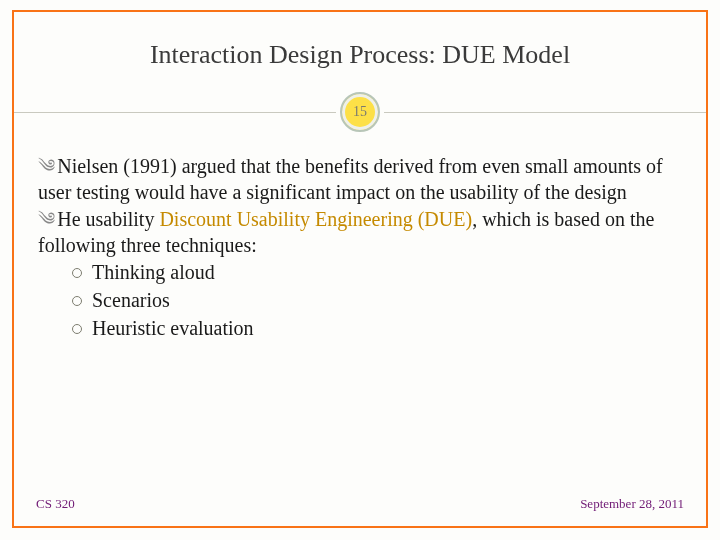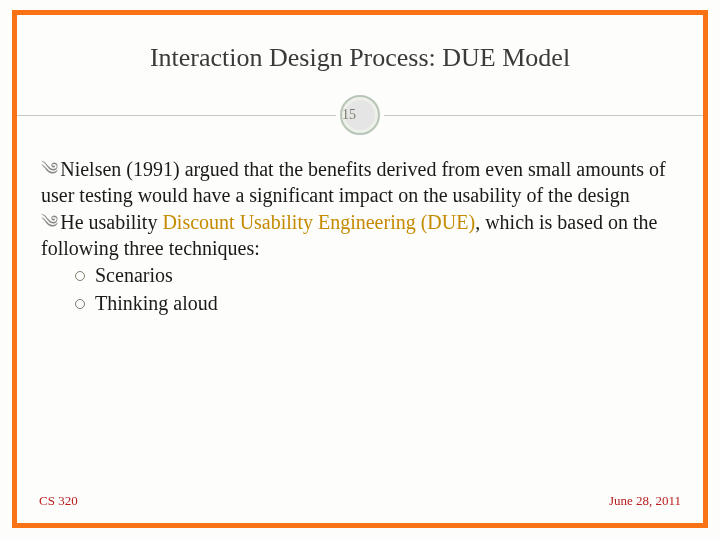--- a/index.html
+++ b/index.html
@@ -5,21 +5,21 @@
   * { box-sizing: border-box; margin: 0; padding: 0; }
   html, body { width: 720px; height: 540px; overflow: hidden; }
   body {
     font-family: Georgia, 'Times New Roman', serif;
     background: #fdfdfb;
     position: relative;
   }
   .frame {
     position: absolute;
     top: 10px; left: 12px; right: 12px; bottom: 12px;
-    border: 5px solid #f97316;
+    border: 2px solid #f97316;
     background: #fdfdfb;
   }
   .title {
     text-align: center;
     font-size: 26px;
     color: #3a3a3a;
     padding-top: 28px;
     font-weight: normal;
   }
   .divider-row {
@@ -38,24 +38,24 @@
   .pagenum {
     position: absolute;
     left: 50%; top: 50%;
     transform: translate(-50%, -50%);
     width: 40px; height: 40px;
     border-radius: 50%;
     border: 2.5px solid #b8c6b8;
     box-shadow: 0 0 0 3px #eef0ea inset;
     display: flex;
     align-items: center;
-    justify-content: flex-start;
+    justify-content: center;
     font-size: 14px;
     color: #7a7a70;
-    background: #e5e5e5;
+    background: #fde047;
   }
   .content {
     padding: 18px 24px 0 24px;
     font-size: 20px;
     line-height: 1.28;
     color: #1a1a1a;
   }
   .bullet {
     margin-bottom: 2px;
   }
@@ -78,21 +78,21 @@
     margin-right: 10px;
     vertical-align: 1px;
   }
   .accent { color: #c58a00; margin-top: 6px; }
   .footer {
     position: absolute;
     left: 22px; right: 22px; bottom: 14px;
     display: flex;
     justify-content: space-between;
     font-size: 13px;
-    color: #b91c1c;
+    color: #701a75;
   }
 </style>
 </head>
 <body>
 
 <div class="frame">
 
   <h1 class="title">Interaction Design Process: DUE Model</h1>
 
   <div class="divider-row">
@@ -107,26 +107,29 @@
 
     <div class="bullet">
       <span class="bulmark">༄</span><span>Nielsen (1991) </span><span>argued that the benefits derived from even small amounts of user testing would have a significant impact on the usability of the design</span>
     </div>
 
     <div class="bullet">
       <span class="bulmark">༄</span><span>He usability </span><span class="accent">Discount Usability Engineering (DUE)</span><span>, which is based on the following three techniques:</span>
     </div>
 
     <div class="sub">
+      <span class="submark"></span><span>Thinking aloud</span>
+    </div>
+    <div class="sub">
       <span class="submark"></span><span>Scenarios</span>
     </div>
     <div class="sub">
-      <span class="submark"></span><span>Thinking aloud</span>
+      <span class="submark"></span><span>Heuristic evaluation</span>
     </div>
 
   </div>
 
   <div class="footer">
     <span>CS 320</span>
-    <span>June 28, 2011</span>
+    <span>September 28, 2011</span>
   </div>
 
 </div>
 
 </body></html>

